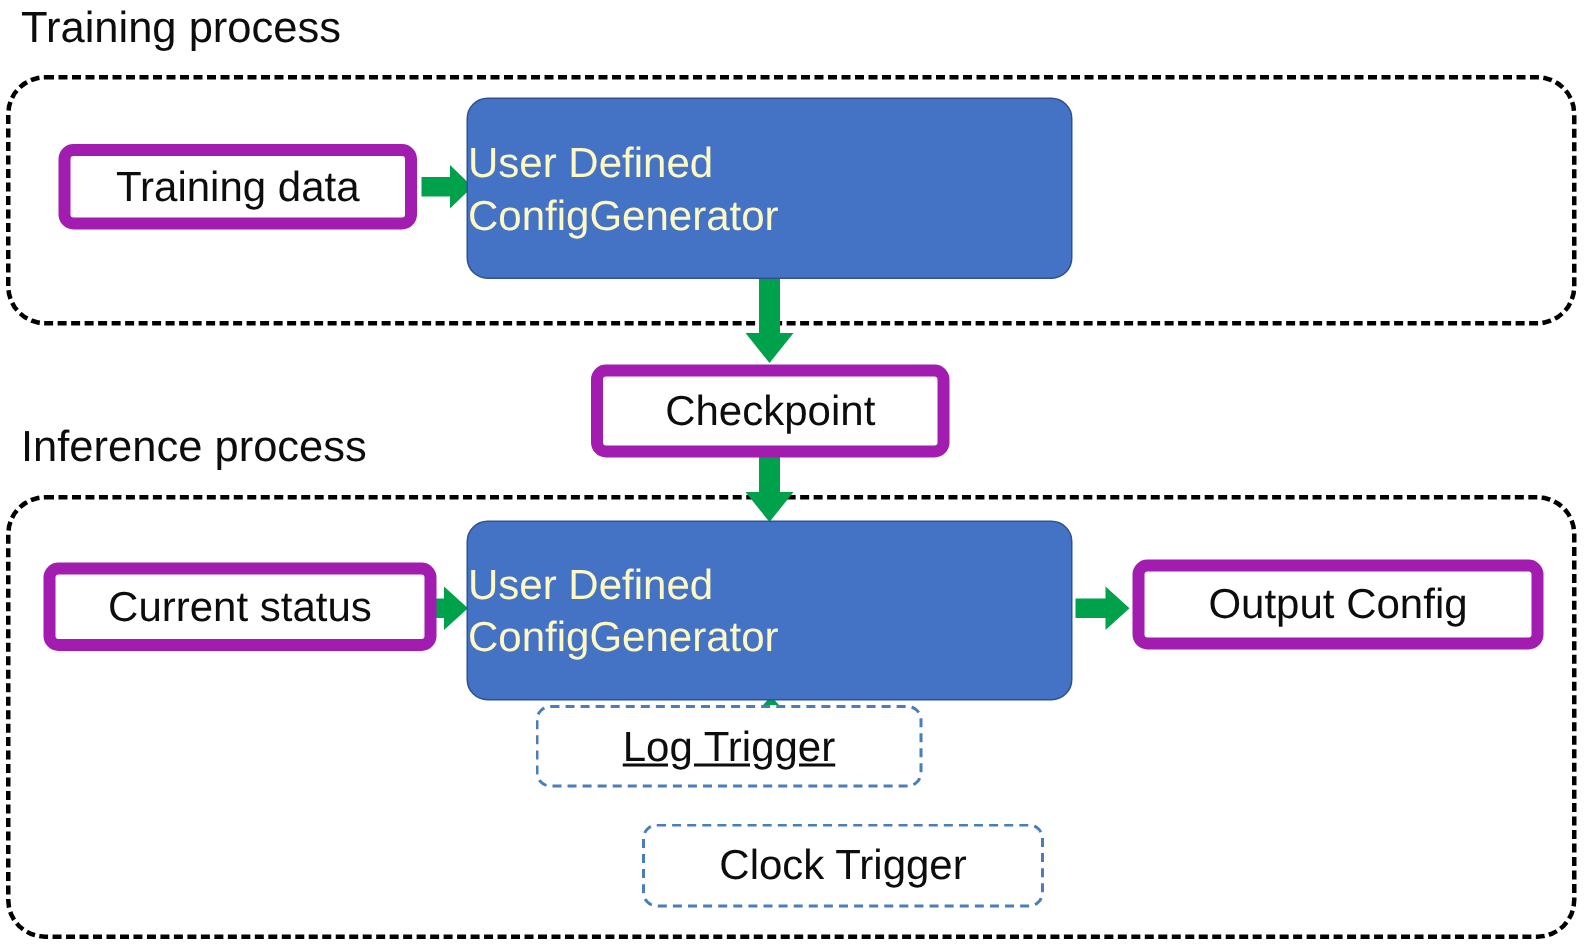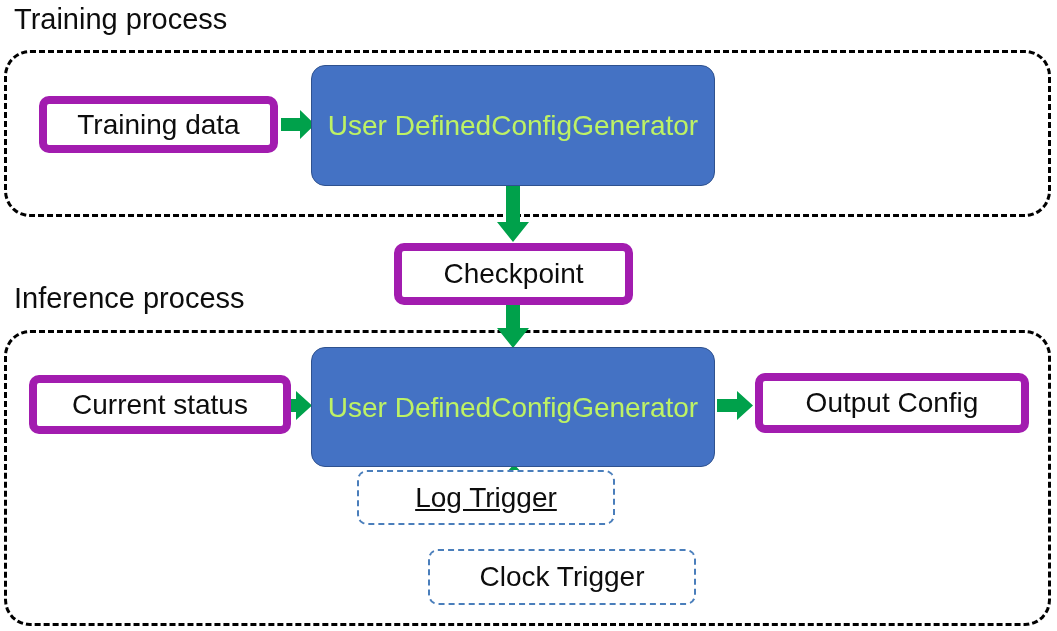--- a/index.html
+++ b/index.html
@@ -64,24 +64,23 @@
   #box-output-config { left: 755px; top: 373px; width: 274px; height: 60px; }
 
   
   .proc-box {
     position: absolute;
     box-sizing: border-box;
     background: #4472c4;
     border: 1.5px solid #2f528f;
     border-radius: 14px;
     display: flex;
-    flex-direction: row;
-    align-items: center;
+    flex-direction: column;
     justify-content: center;
-    color: #bef264;
+    color: #fef9c3;
     font-size: 28px;
     line-height: 35px;
     white-space: nowrap;
     z-index: 3;
   }
   #box-proc-training  { left: 311px; top: 65px;  width: 404px; height: 121px; }
   #box-proc-inference { left: 311px; top: 347px; width: 404px; height: 120px; }
 
   
   .trigger-box {

